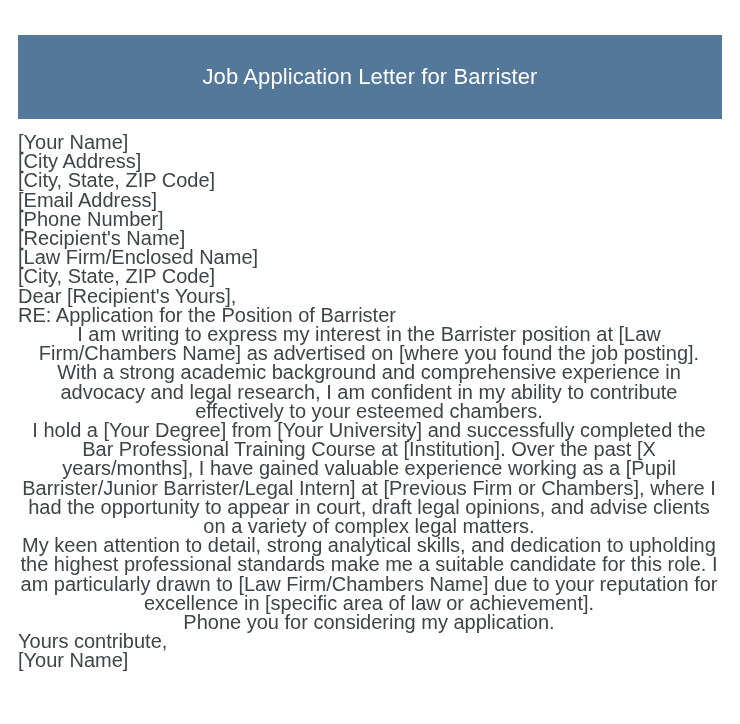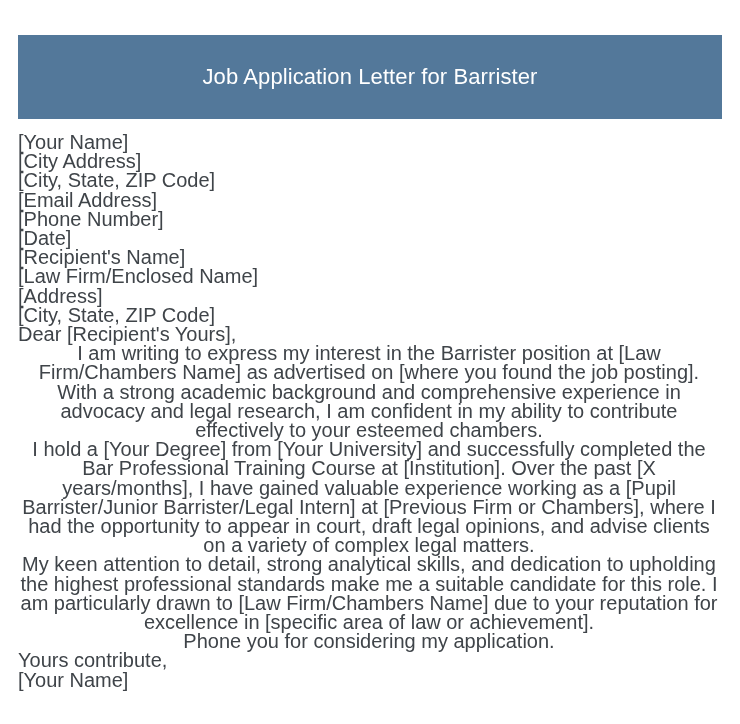--- a/index.html
+++ b/index.html
@@ -81,28 +81,27 @@
     <div class="header-title">Job Application Letter for Barrister</div>
   </div>
 
   <div class="letter-body">
 
     <div class="letter-line">[Your Name]</div>
     <div class="letter-line">[City Address]</div>
     <div class="letter-line">[City, State, ZIP Code]</div>
     <div class="letter-line">[Email Address]</div>
     <div class="letter-line">[Phone Number]</div>
-    <div class="letter-line">[Date]</div>
 
     <div class="letter-line">[Recipient's Name]</div>
     <div class="letter-line">[Law Firm/Enclosed Name]</div>
-    <div class="letter-line">[Address]</div>
     <div class="letter-line">[City, State, ZIP Code]</div>
 
     <div class="letter-line">Dear [Recipient's Yours],</div>
+    <div class="letter-line">RE: Application for the Position of Barrister</div>
 
     <p class="letter-para">I am writing to express my interest in the Barrister position at [Law Firm/Chambers Name] as advertised on [where you found the job posting]. With a strong academic background and comprehensive experience in advocacy and legal research, I am confident in my ability to contribute effectively to your esteemed chambers.</p>
     <p class="letter-para">I hold a [Your Degree] from [Your University] and successfully completed the Bar Professional Training Course at [Institution]. Over the past [X years/months], I have gained valuable experience working as a [Pupil Barrister/Junior Barrister/Legal Intern] at [Previous Firm or Chambers], where I had the opportunity to appear in court, draft legal opinions, and advise clients on a variety of complex legal matters.</p>
     <p class="letter-para">My keen attention to detail, strong analytical skills, and dedication to upholding the highest professional standards make me a suitable candidate for this role. I am particularly drawn to [Law Firm/Chambers Name] due to your reputation for excellence in [specific area of law or achievement].</p>
     <p class="letter-para">Phone you for considering my application.</p>
 
     <div class="letter-line">Yours contribute,</div>
     <div class="letter-line">[Your Name]</div>
 
   </div>

